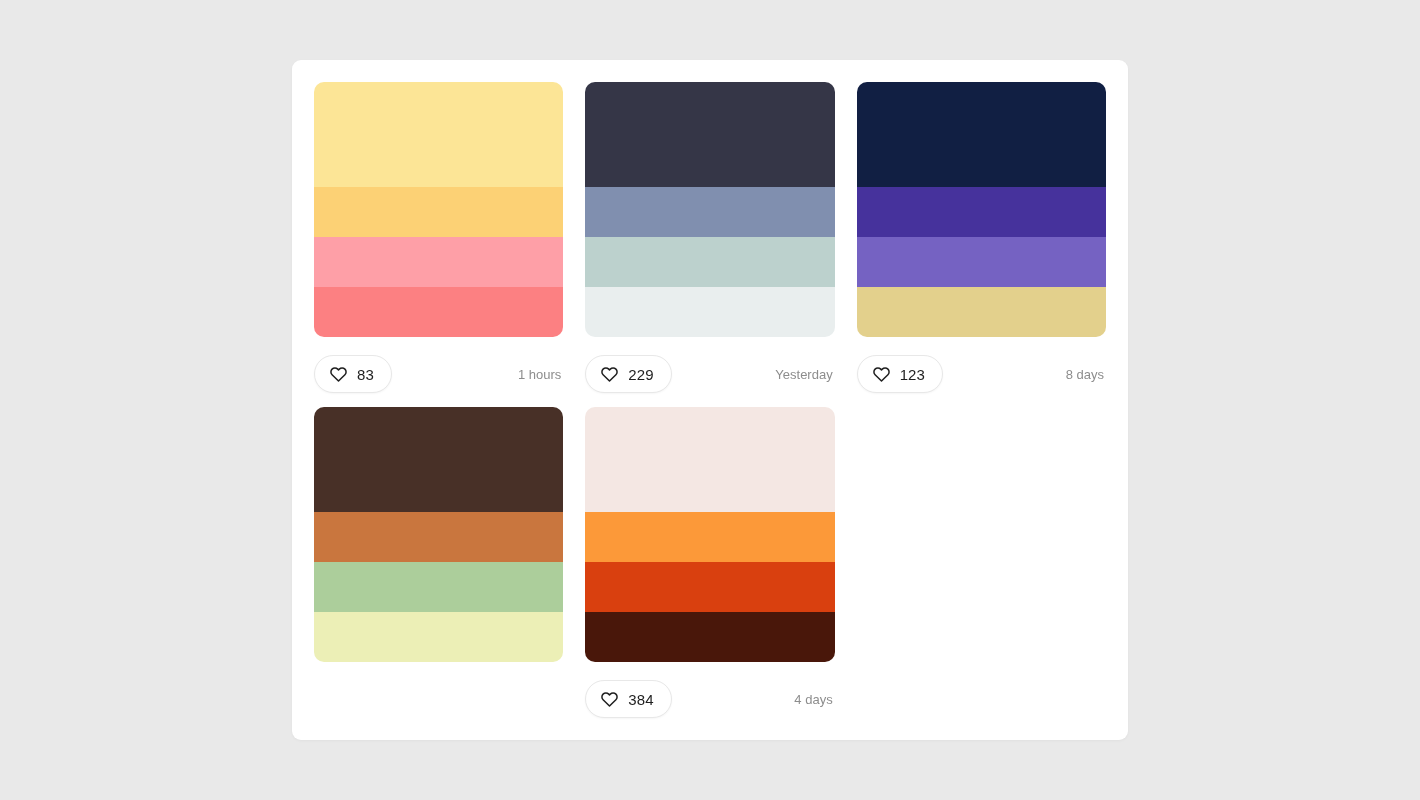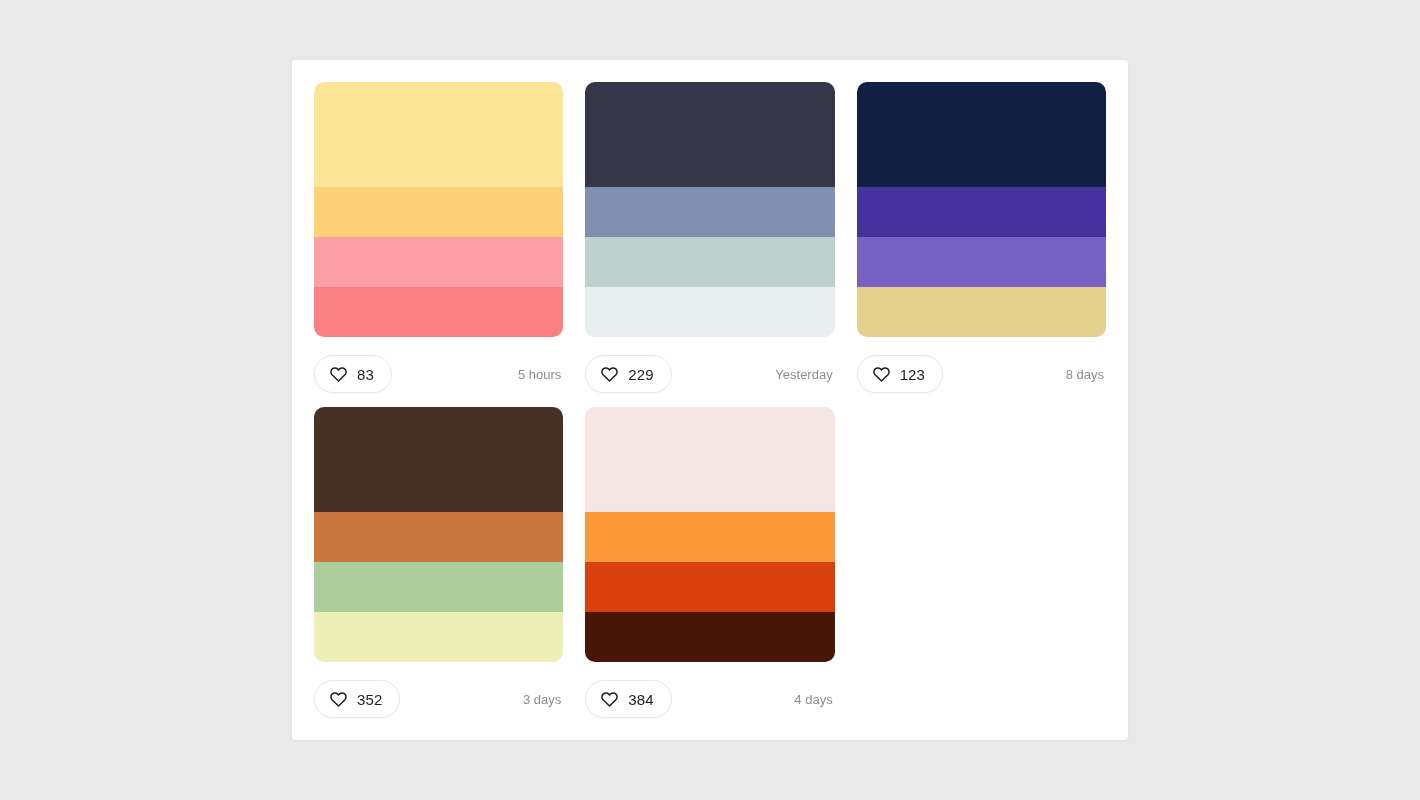--- a/index.html
+++ b/index.html
@@ -17,21 +17,21 @@
     height: 800px;
     display: flex;
     align-items: center;
     justify-content: center;
     background: #e9e9e9;
   }
 
   .panel {
     width: 836px;
     background: #ffffff;
-    border-radius: 4px;
+    border-radius: 9px;
     padding: 22px 22px 22px 22px;
     box-shadow: 0 1px 3px rgba(0,0,0,0.04);
   }
 
   .grid {
     display: grid;
     grid-template-columns: repeat(3, 1fr);
     column-gap: 22px;
     row-gap: 14px;
   }
@@ -111,21 +111,21 @@
             <div class="swatch" style="flex: 19.7 0 0px; background: rgb(254, 159, 167);"></div>
             <div class="swatch" style="flex: 19.6 0 0px; background: rgb(252, 128, 130);"></div>
           </div>
           <div class="card-meta">
             <button class="like-button">
               <svg class="heart-icon" viewBox="0 0 24 24" fill="none">
                 <path d="M12 20.2 3.9 12.3a5 5 0 0 1 0-7.1 5 5 0 0 1 7.1 0l1 1 1-1a5 5 0 0 1 7.1 0 5 5 0 0 1 0 7.1Z" stroke="#1f1f1f" stroke-width="1.9" stroke-linejoin="round" fill="none"></path>
               </svg>
               <span class="like-count">83</span>
             </button>
-            <span class="timestamp">5 hours</span>
+            <span class="timestamp">1 hours</span>
           </div>
         </div>
         <div class="palette-card">
           <div class="swatch-stack">
             <div class="swatch" style="flex: 41 0 0px; background: rgb(53, 54, 71);"></div>
             <div class="swatch" style="flex: 19.7 0 0px; background: rgb(128, 143, 175);"></div>
             <div class="swatch" style="flex: 19.7 0 0px; background: rgb(188, 209, 205);"></div>
             <div class="swatch" style="flex: 19.6 0 0px; background: rgb(233, 238, 238);"></div>
           </div>
           <div class="card-meta">
@@ -155,29 +155,20 @@
             <span class="timestamp">8 days</span>
           </div>
         </div>
         <div class="palette-card">
           <div class="swatch-stack">
             <div class="swatch" style="flex: 41 0 0px; background: rgb(72, 48, 39);"></div>
             <div class="swatch" style="flex: 19.7 0 0px; background: rgb(201, 118, 62);"></div>
             <div class="swatch" style="flex: 19.7 0 0px; background: rgb(172, 206, 155);"></div>
             <div class="swatch" style="flex: 19.6 0 0px; background: rgb(236, 239, 182);"></div>
           </div>
-          <div class="card-meta">
-            <button class="like-button">
-              <svg class="heart-icon" viewBox="0 0 24 24" fill="none">
-                <path d="M12 20.2 3.9 12.3a5 5 0 0 1 0-7.1 5 5 0 0 1 7.1 0l1 1 1-1a5 5 0 0 1 7.1 0 5 5 0 0 1 0 7.1Z" stroke="#1f1f1f" stroke-width="1.9" stroke-linejoin="round" fill="none"></path>
-              </svg>
-              <span class="like-count">352</span>
-            </button>
-            <span class="timestamp">3 days</span>
-          </div>
         </div>
         <div class="palette-card">
           <div class="swatch-stack">
             <div class="swatch" style="flex: 41 0 0px; background: rgb(244, 231, 227);"></div>
             <div class="swatch" style="flex: 19.7 0 0px; background: rgb(252, 153, 57);"></div>
             <div class="swatch" style="flex: 19.7 0 0px; background: rgb(217, 64, 15);"></div>
             <div class="swatch" style="flex: 19.6 0 0px; background: rgb(73, 23, 10);"></div>
           </div>
           <div class="card-meta">
             <button class="like-button">

